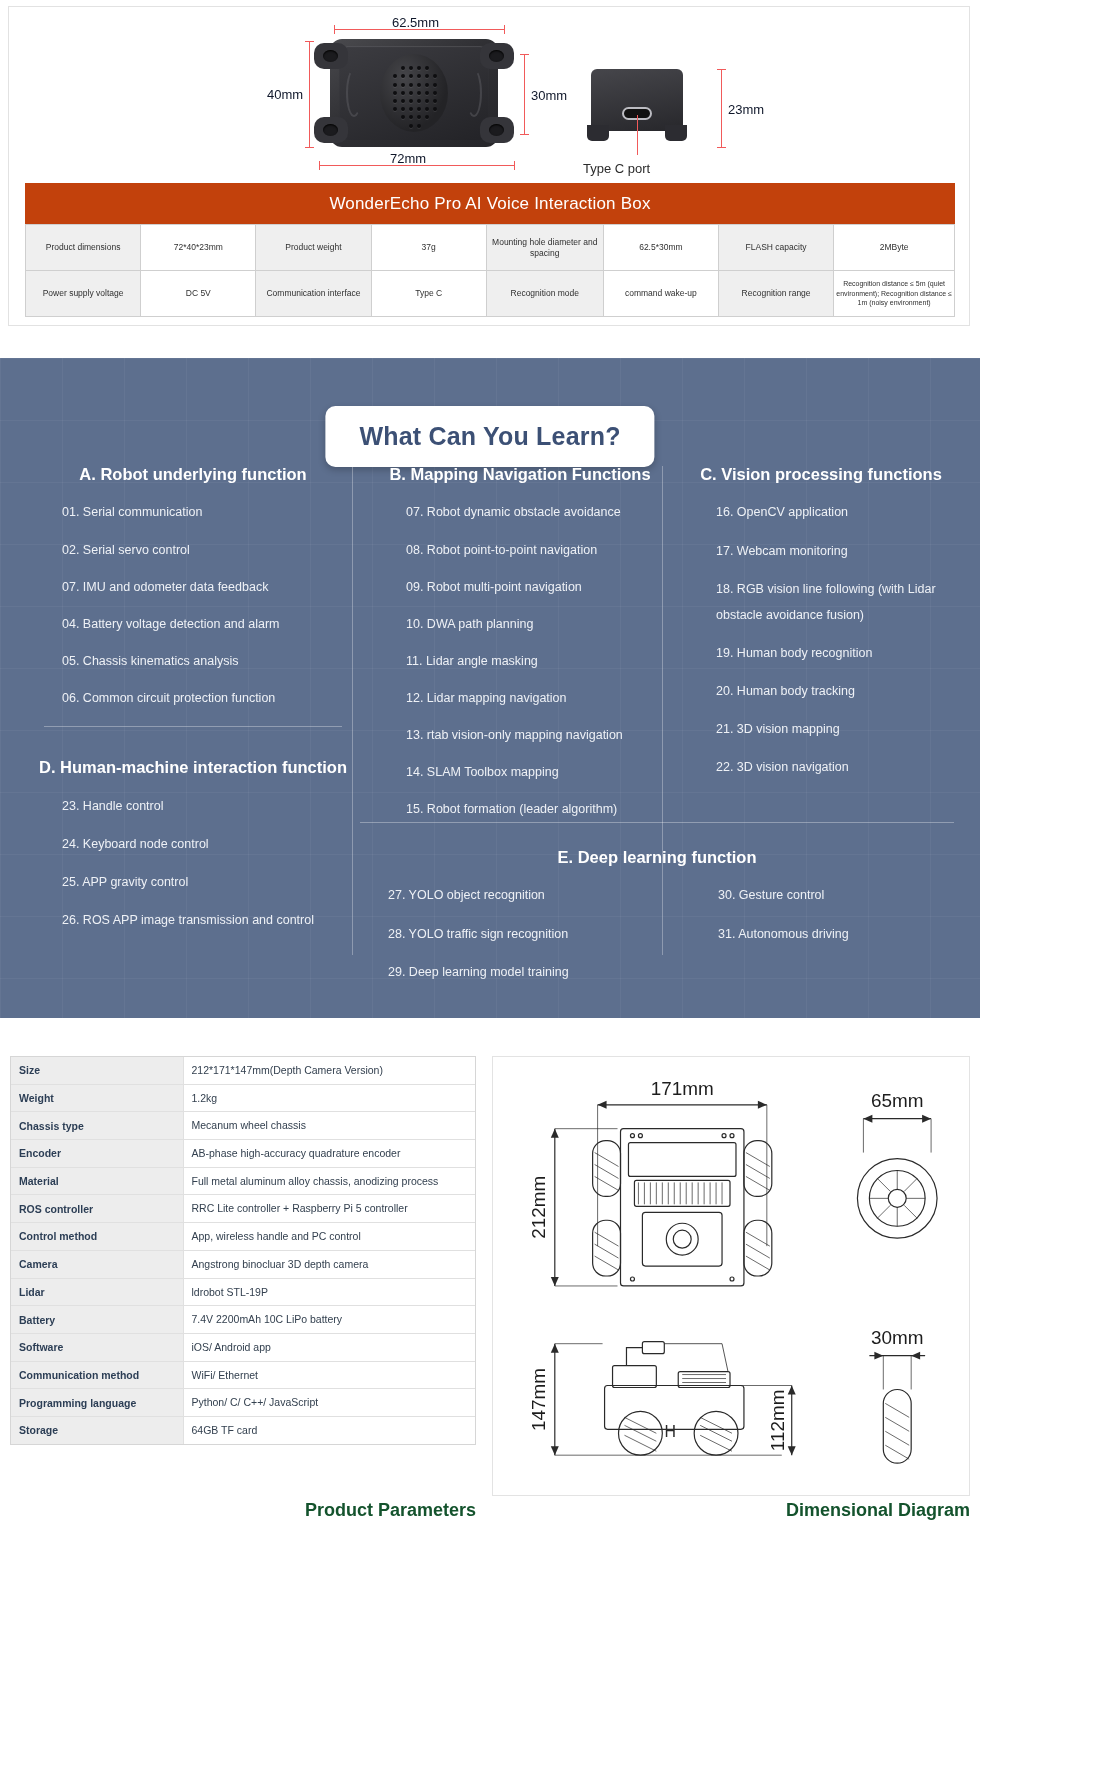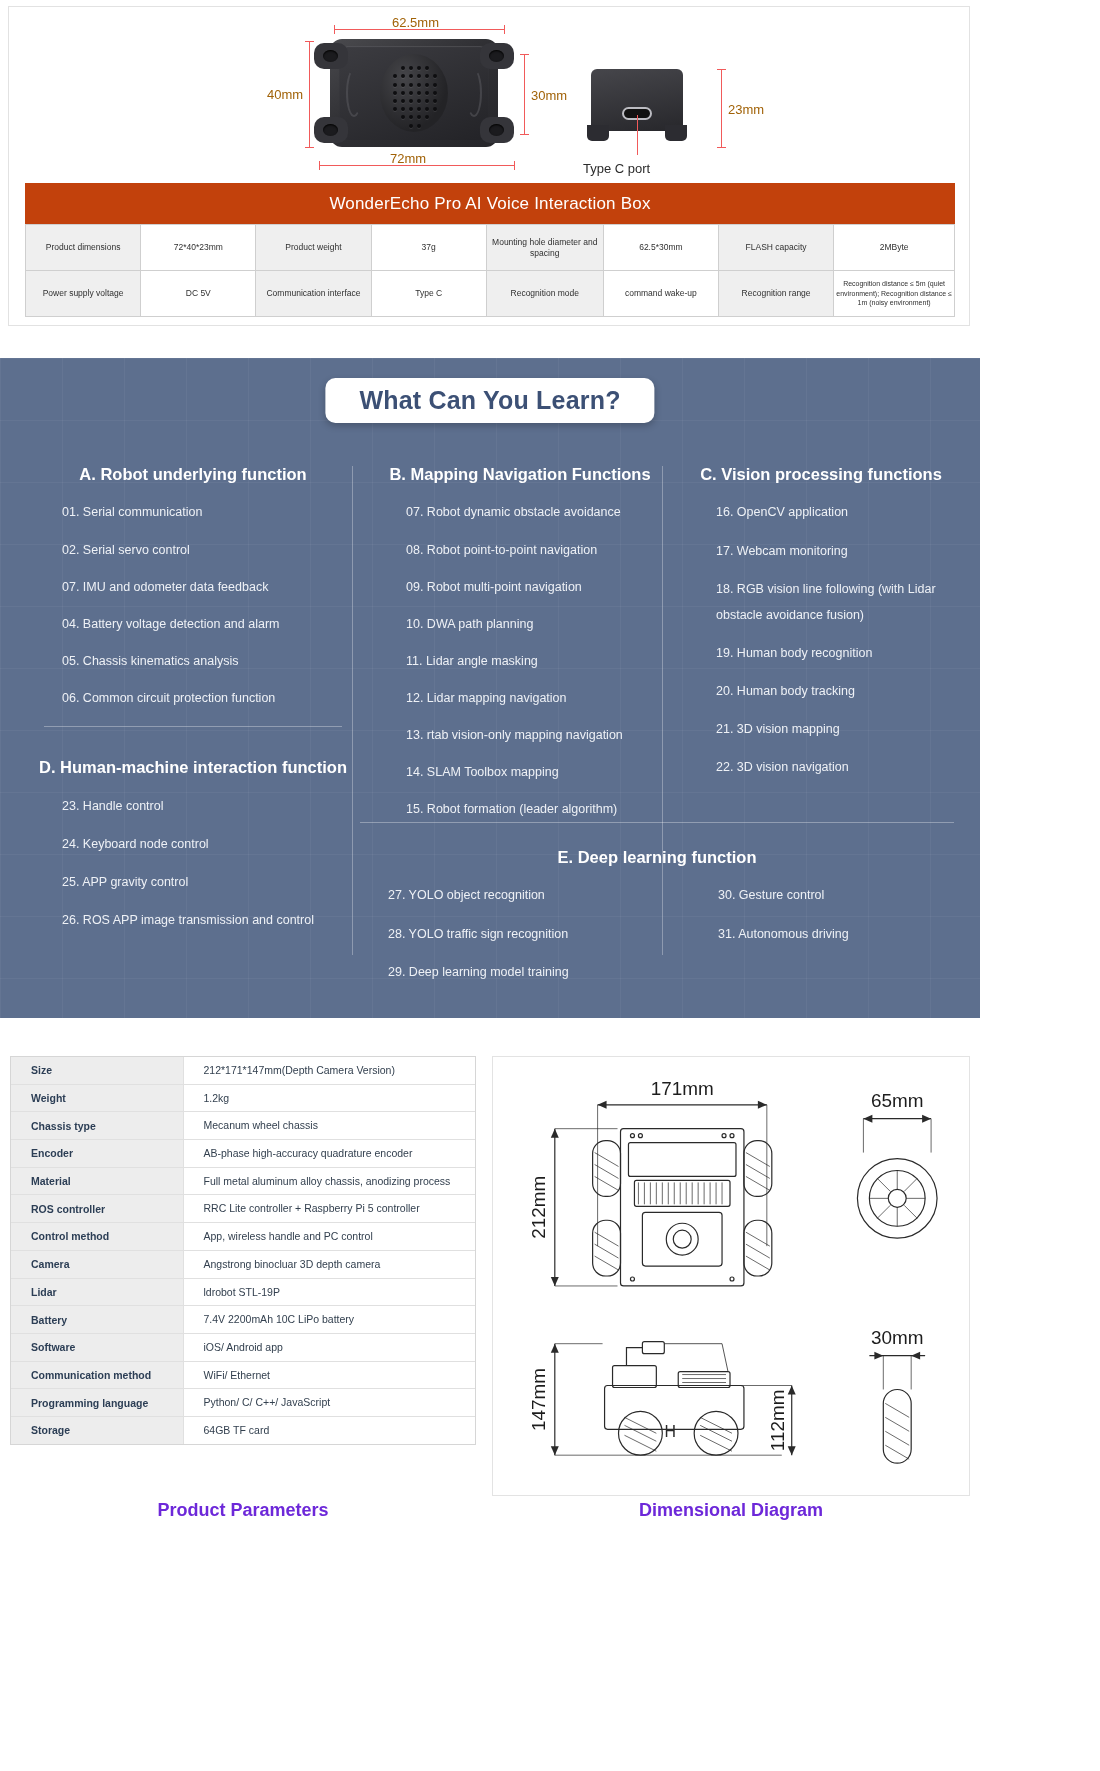--- a/index.html
+++ b/index.html
@@ -84,21 +84,21 @@
   }
 
   
   .dl { position:absolute; background:#f15a5a; }
   .dl.h { height:1px; }
   .dl.v { width:1px; }
   .tick { position:absolute; background:#f15a5a; }
   .tick.v { width:1px; height:9px; }
   .tick.h { height:1px; width:9px; }
   .dlabel{
-    position:absolute; font-size:13px; color:#a16207; white-space:nowrap;
+    position:absolute; font-size:13px; color:#0f172a; white-space:nowrap;
     font-family:"Liberation Sans", sans-serif;
   }
   .redline{ position:absolute; width:1px; background:#f15a5a; }
   .typec-label{
     position:absolute; left:574px; top:154px; font-size:13px; color:#2b2b2b;
   }
 
   
   .spec1 { position:absolute; left:16px; top:176px; width:930px; }
   .spec1-title{
@@ -118,22 +118,22 @@
   
   .sec2{
     position:absolute; left:0; top:358px; width:980px; height:660px;
     background:#5d6f8e;
     background-image:
       linear-gradient(rgba(255,255,255,.045) 1px, transparent 1px),
       linear-gradient(90deg, rgba(255,255,255,.045) 1px, transparent 1px);
     background-size: 62px 62px, 62px 62px;
   }
   .learn-badge{
-    position:absolute; left:50%; top:20px; transform:translateX(-50%);
-    background:#fff; border-radius:10px; padding:8px 34px;
+    position:absolute; left:50%; top:48px; transform:translateX(-50%);
+    background:#fff; border-radius:10px; padding:16px 34px;
     box-shadow:0 3px 7px rgba(0,0,0,.22);
   }
   .learn-badge span{
     font-size:25px; font-weight:bold; color:#3c5075; letter-spacing:.2px;
   }
   .cols{
     position:absolute; left:34px; top:106px; width:920px;
     display:flex;
   }
   .col{ position:relative; }
@@ -164,38 +164,38 @@
   .e-left{ width:330px; }
   .e-right{ width:264px; }
 
   
   .sec3{ position:absolute; left:0; top:1048px; width:980px; height:520px; }
   .params{
     position:absolute; left:10px; top:8px; width:466px;
     border:1px solid #d6d6d6;
   }
   table.t2{ width:100%; border-collapse:collapse; table-layout:fixed; }
-  table.t2 td{ border-bottom:1px solid #e0e0e0; padding:6px 20px; font-size:10.5px;
+  table.t2 td{ border-bottom:1px solid #e0e0e0; padding:6px 8px; font-size:10.5px;
                vertical-align:middle; }
   table.t2 td.k{
     width:172px; background:#ededed; font-weight:bold; color:#2c3e55;
     border-right:1px solid #e0e0e0;
   }
   table.t2 td.v{ background:#fff; color:#33404f; line-height:1.4; }
   table.t2 tr:last-child td{ border-bottom:none; }
 
   .drawing{
     position:absolute; left:492px; top:8px; width:478px; height:440px;
     border:1px solid #e3e3e3; background:#fff;
   }
   .dwg-svg{ width:100%; height:100%; display:block; }
 
   .cap{
-    position:absolute; font-size:18px; font-weight:bold; color:#6d28d9;
-    text-align:center;
+    position:absolute; font-size:18px; font-weight:bold; color:#14532d;
+    text-align:right;
   }
   .cap.left{ left:10px; top:452px; width:466px; }
   .cap.right{ left:492px; top:452px; width:478px; }
 </style>
 </head>
 <body>
 
 <div class="page">
 
   <div class="sec1">

